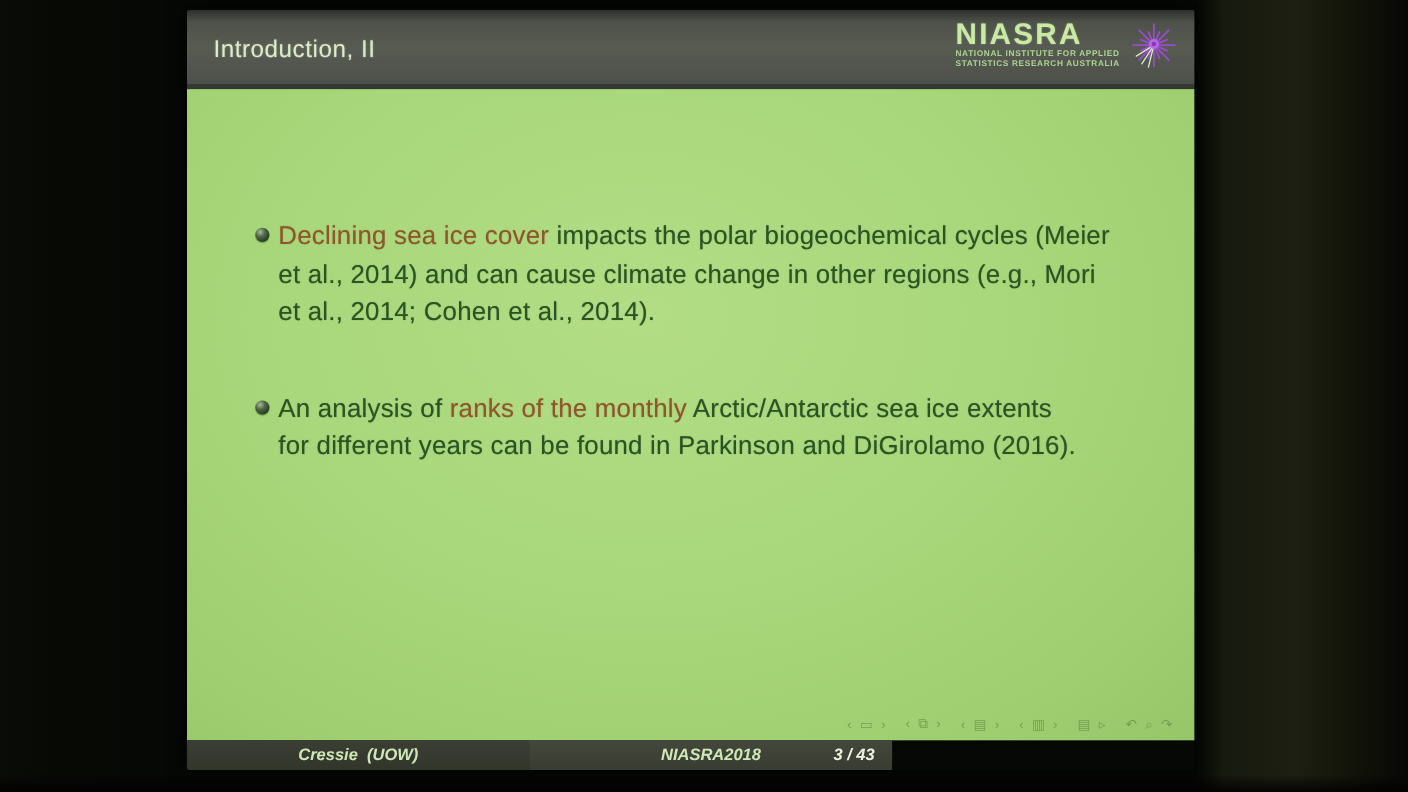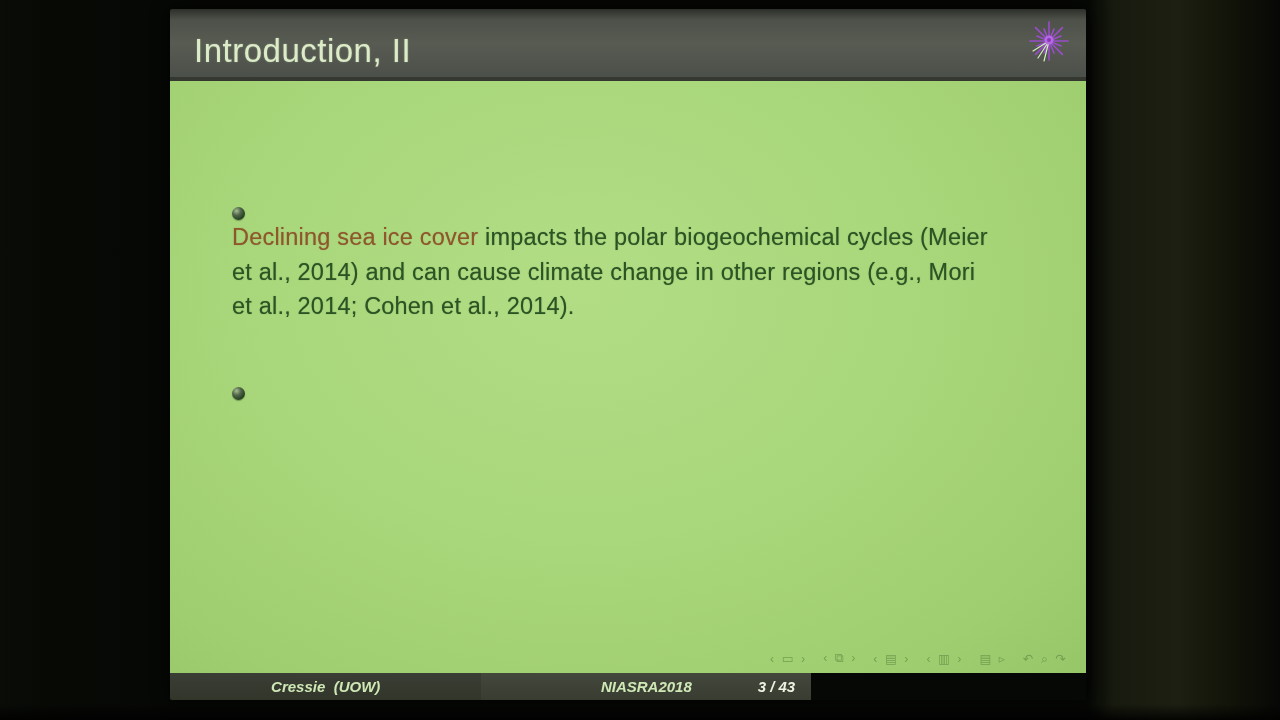--- a/index.html
+++ b/index.html
@@ -18,42 +18,42 @@
   .slide{
     position:absolute;left:170px;top:9px;width:916px;height:691px;
     box-shadow:0 0 18px rgba(0,0,0,.8);border-radius:2px;overflow:hidden;
   }
   .slide-header{
     position:relative;height:72px;
     background:linear-gradient(180deg,#2c302a 0%,#4d5149 16%,#575b52 50%,#4c504a 100%);
     border-bottom:4px solid #343830;box-sizing:border-box;
   }
   .slide-title{
-    position:absolute;left:24px;top:23px;font-size:33px;letter-spacing:.5px;
+    position:absolute;left:24px;top:23px;font-size:22px;letter-spacing:.5px;
     color:#dcecc8;text-shadow:0 0 2px rgba(230,245,200,.35);
   }
   .logo{
     position:absolute;right:10px;top:9px;display:flex;align-items:flex-start;gap:6px;
   }
   .logo-text{display:flex;flex-direction:column;align-items:flex-start;}
   .logo-wordmark{
     font-size:27px;font-weight:700;letter-spacing:2px;color:#c9e9a4;
     line-height:26px;text-shadow:0 0 2px rgba(200,235,160,.4);
   }
   .logo-tagline{
     font-size:7.5px;font-weight:700;letter-spacing:.6px;color:#aed490;
     line-height:9px;white-space:pre;
   }
   .starburst{width:52px;height:50px;}
   .slide-body{
     position:relative;height:592px;
     background:radial-gradient(ellipse at 45% 35%, #b2dd85 0%, #a9d77b 45%, #9fce70 82%, #97c669 100%);
   }
   .bullets{position:absolute;left:62px;top:116px;width:832px;}
-  .bullet-item{display:flex;align-items:flex-start;margin-bottom:53px;flex-direction:column;}
+  .bullet-item{display:flex;align-items:flex-start;margin-bottom:53px;}
   .bullet-marker{
     flex:0 0 13px;width:13px;height:13px;border-radius:50%;margin:10px 8px 0 0;
     background:radial-gradient(circle at 35% 30%, #a7bf93 0%, #52664a 35%, #203c1d 75%, #18301a 100%);
     box-shadow:0 1px 1px rgba(30,60,25,.4);
   }
   .bullet-text{
     margin:0;font-size:23.5px;line-height:34.5px;letter-spacing:.2px;
     color:#2b5424;white-space:pre-wrap;
     text-shadow:0 0 1px rgba(25,55,18,.45);
   }
@@ -76,20 +76,25 @@
 </style>
 </head>
 <body>
 
 <div class="stage">
   <div class="slide">
 
     <div class="slide-header">
       <div class="slide-title">Introduction, II</div>
       <div class="logo">
+        <div class="logo-text">
+          <div class="logo-wordmark">NIASRA</div>
+          <div class="logo-tagline">NATIONAL INSTITUTE FOR APPLIED</div>
+          <div class="logo-tagline">STATISTICS RESEARCH AUSTRALIA</div>
+        </div>
         <svg class="starburst" viewBox="0 0 52 50">
           <g stroke="#9b4ccc" stroke-width="1.6" stroke-linecap="round">
             <line x1="25" y1="23" x2="44" y2="23"></line>
             <line x1="25" y1="23" x2="37" y2="28"></line>
             <line x1="25" y1="23" x2="38.4" y2="36.4"></line>
             <line x1="25" y1="23" x2="30" y2="35"></line>
             <line x1="25" y1="23" x2="25" y2="42"></line>
             <line x1="25" y1="23" x2="20" y2="35"></line>
             <line x1="25" y1="23" x2="11.6" y2="36.4"></line>
             <line x1="25" y1="23" x2="13" y2="28"></line>
@@ -119,20 +124,22 @@
         <div class="bullet-item">
           <span class="bullet-marker"></span>
           <p class="bullet-text"><span class="seg-alert">Declining sea ice cover</span><span> impacts the polar biogeochemical cycles (Meier
 et al., 2014) and can cause climate change in other regions (e.g., Mori
 et al., 2014; Cohen et al., 2014).</span></p>
         </div>
 
 
         <div class="bullet-item">
           <span class="bullet-marker"></span>
+          <p class="bullet-text"><span>An analysis of </span><span class="seg-alert">ranks of the monthly</span><span> Arctic/Antarctic sea ice extents
+for different years can be found in Parkinson and DiGirolamo (2016).</span></p>
         </div>
 
       </div>
 
       <div class="nav-symbols">
         <span>‹ ▭ ›</span>
         <span>‹ ⧉ ›</span>
         <span>‹ ▤ ›</span>
         <span>‹ ▥ ›</span>
         <span>▤ ▹</span>

